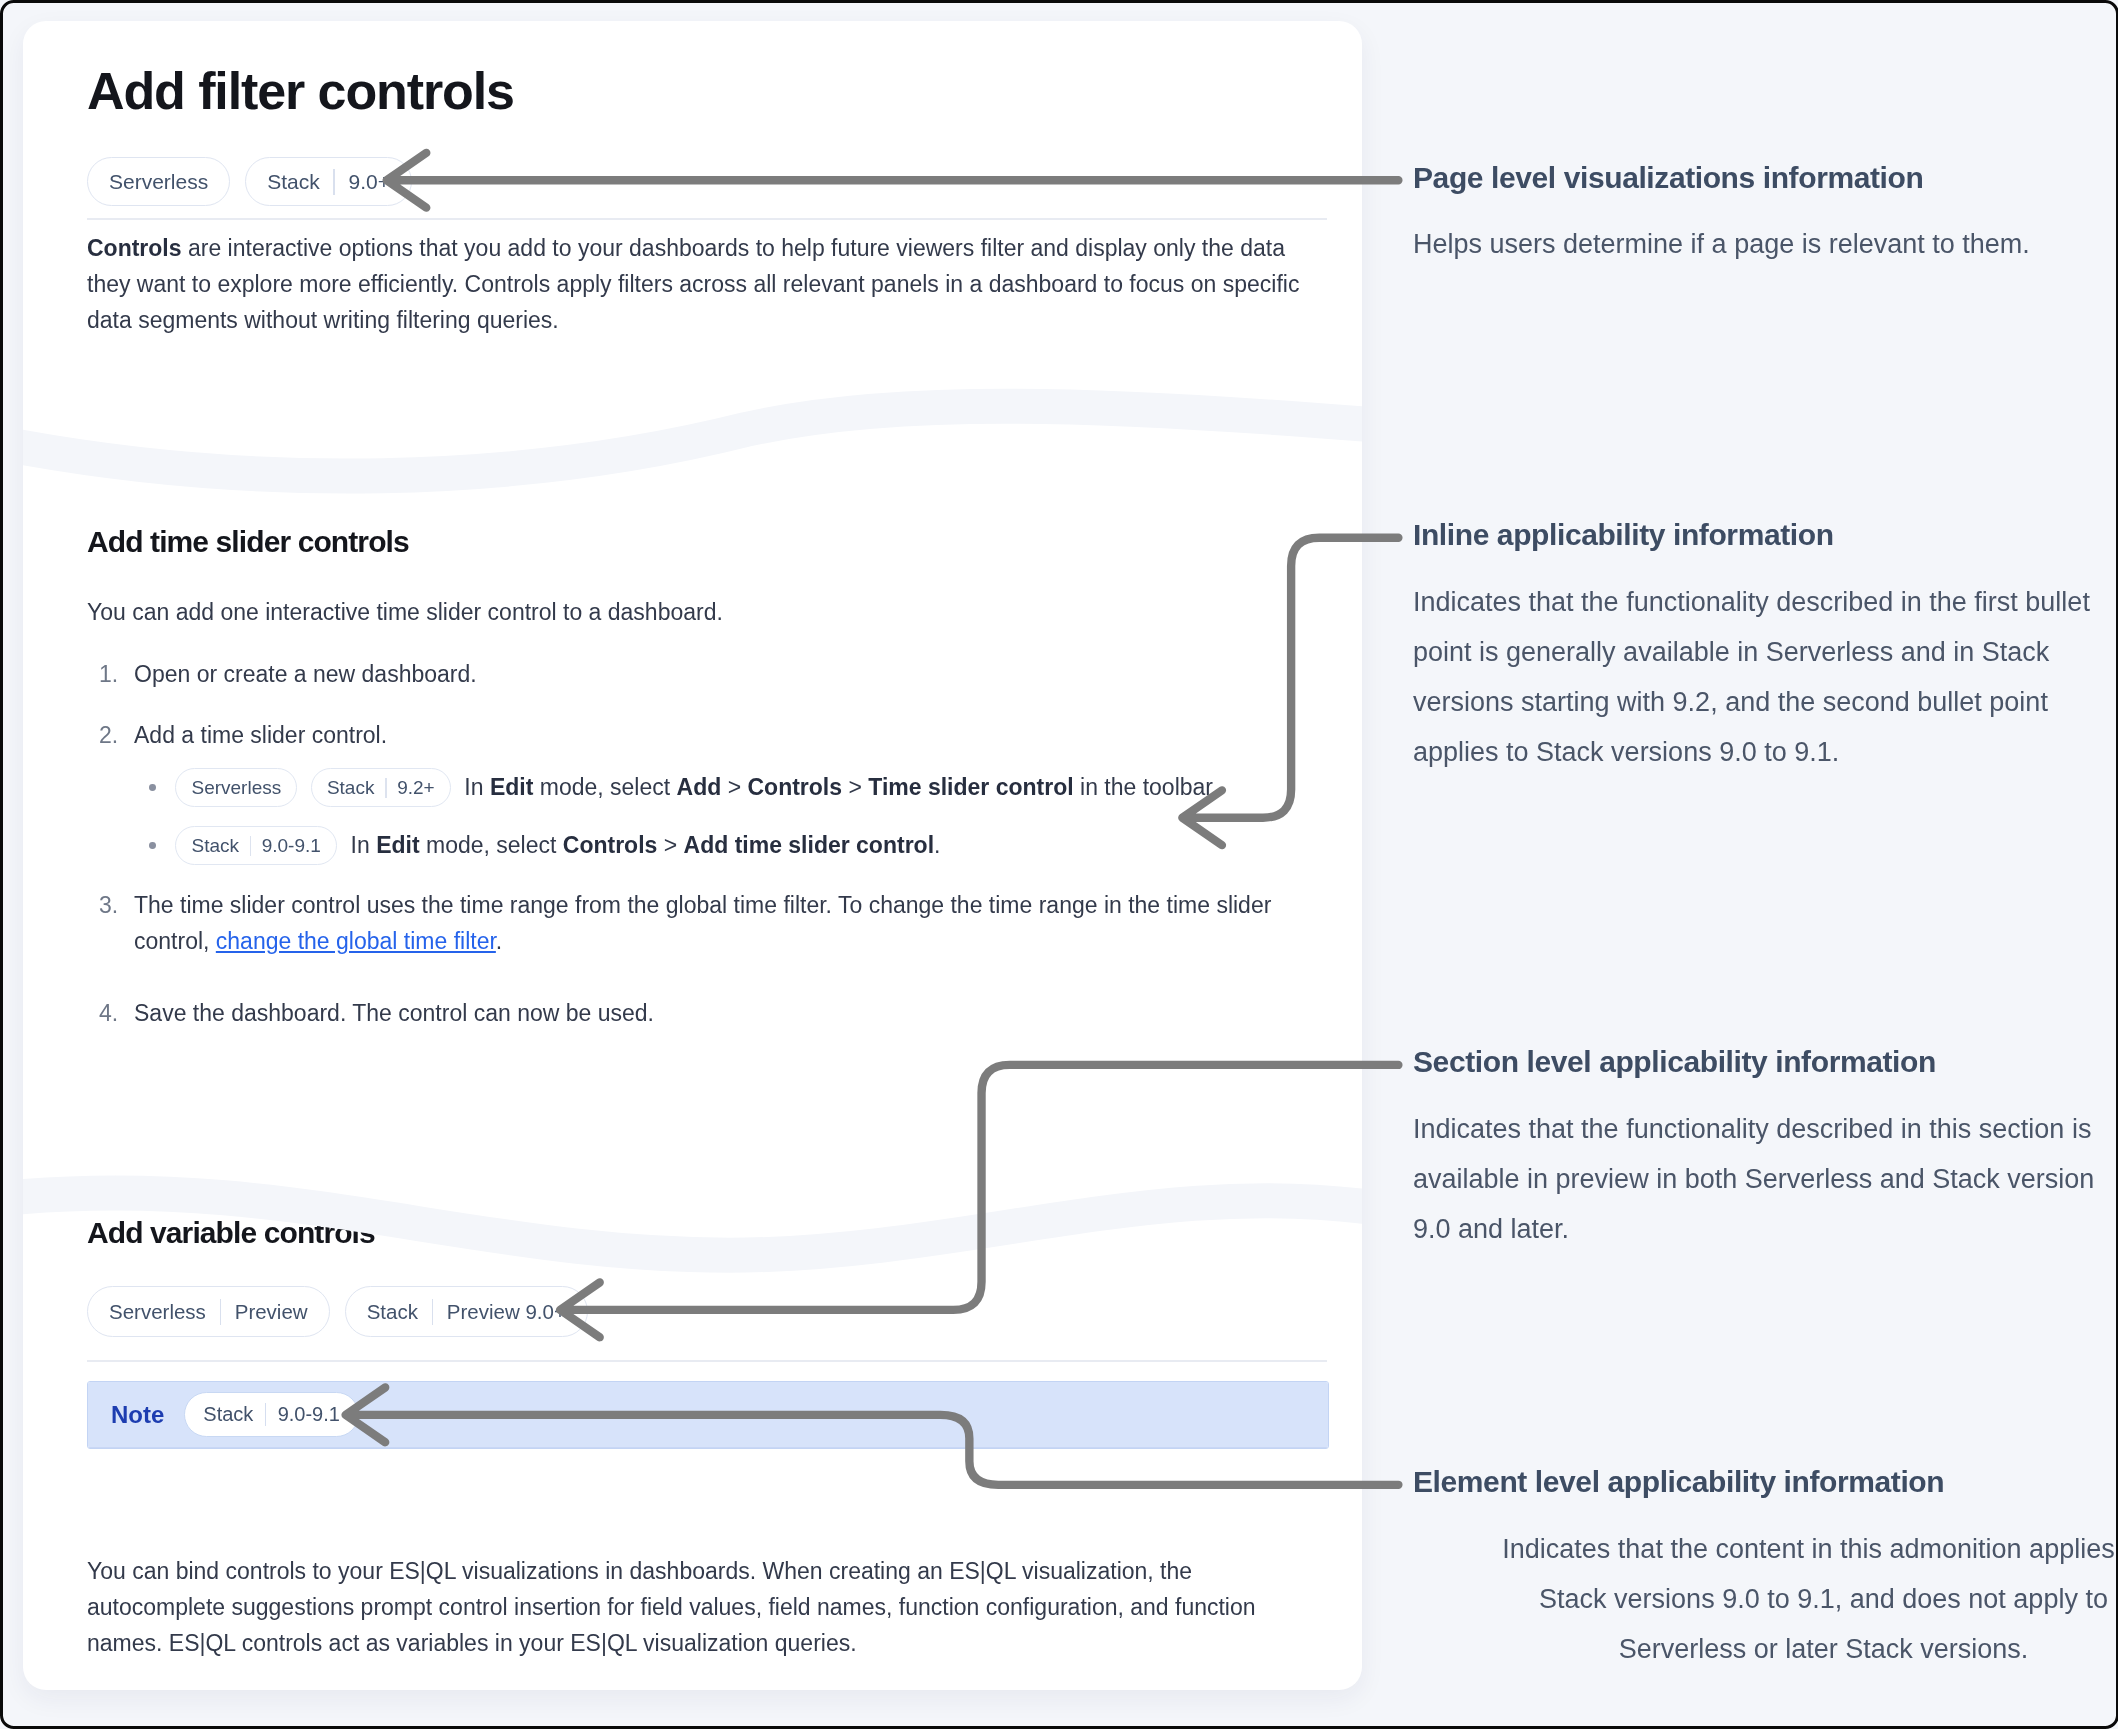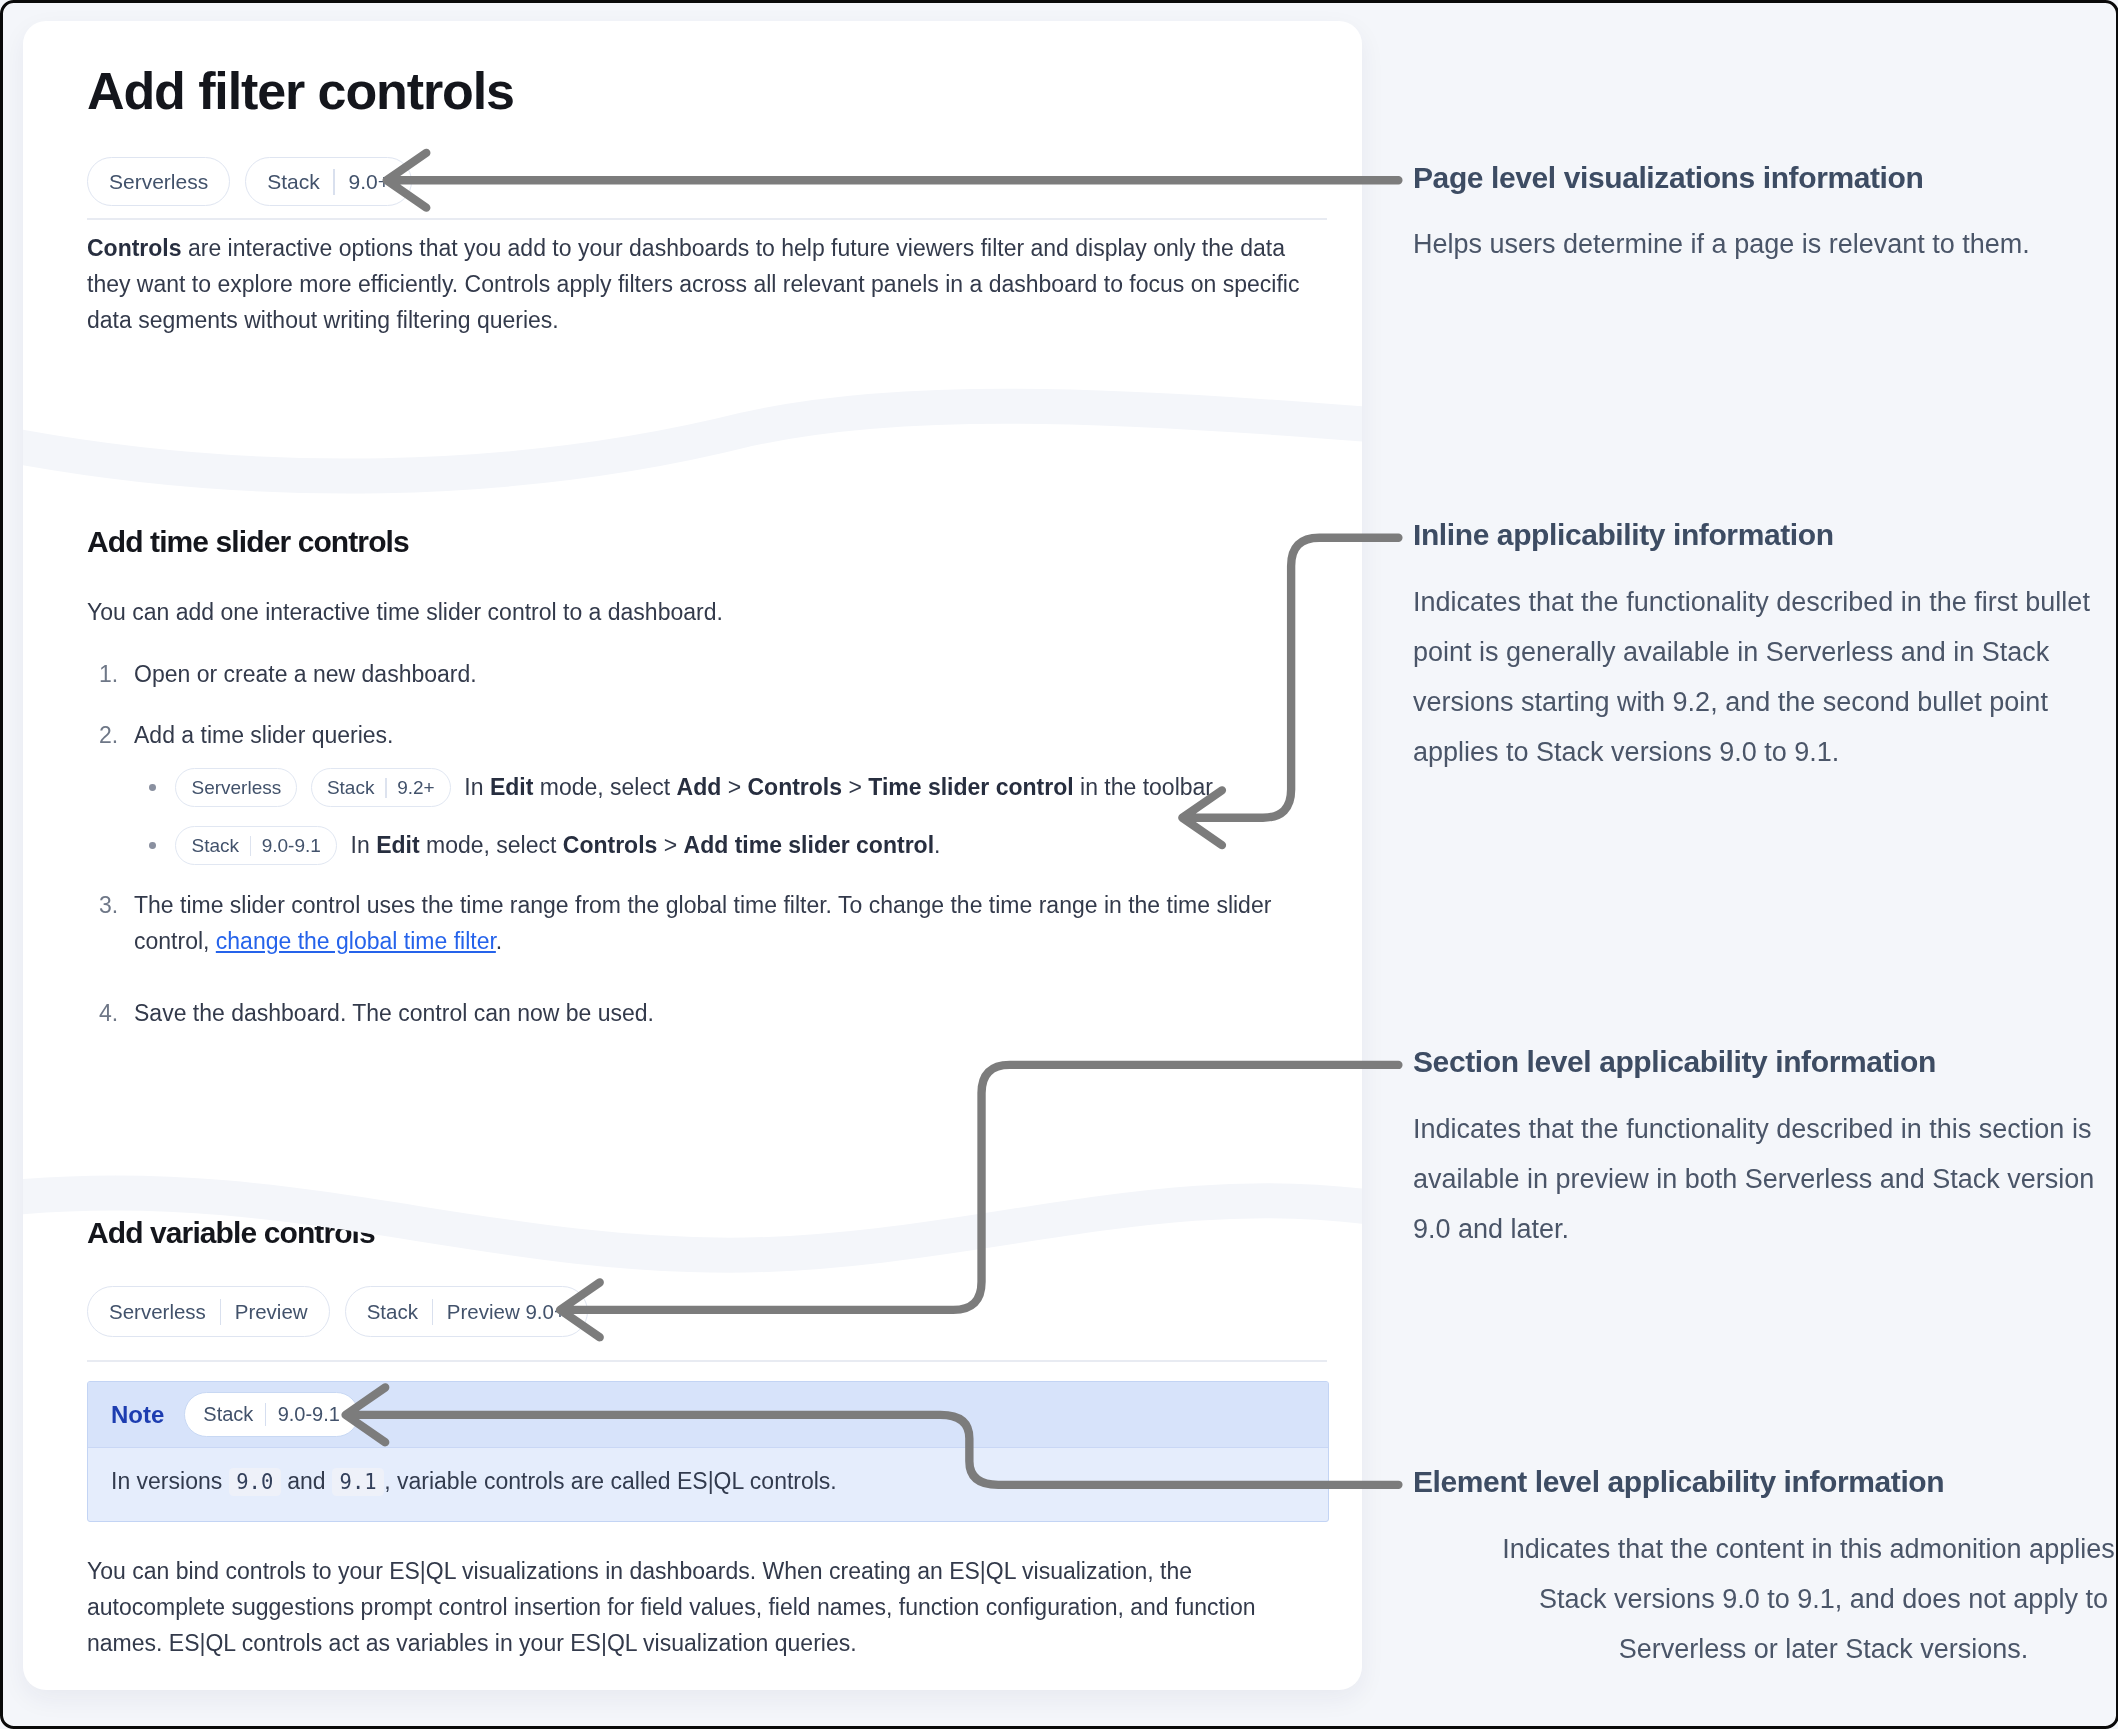--- a/index.html
+++ b/index.html
@@ -90,21 +90,21 @@
 
 <div class="abs" style="left:87px;top:599px;font-size:23px;color:#333a4b;">You can add one interactive time slider control to a dashboard.</div>
 
 <div class="step abs" style="left:99px;top:656px;">
   <span class="num">1.</span>
   <span class="step-text">Open or create a new dashboard.</span>
 </div>
 
 <div class="step abs" style="left:99px;top:717px;">
   <span class="num">2.</span>
-  <span class="step-text">Add a time slider queries.</span>
+  <span class="step-text">Add a time slider control.</span>
 </div>
 
 <div class="bullet-row abs" style="left:149px;top:768px;">
   <span class="dot"></span>
   <span class="pill-sm">
     <span>Serverless</span>
   </span>
   <span class="pill-sm">
     <span>Stack</span>
     <span class="sep"></span>
@@ -152,21 +152,20 @@
 
 <div class="note abs" style="left:87px;top:1381px;">
   <div class="note-head">
     <span class="note-label">Note</span>
     <span class="note-pill">
       <span>Stack</span>
       <span class="sep"></span>
       <span>9.0-9.1</span>
     </span>
   </div>
-  <div class="note-body"><span>In versions </span><code class="chip">9.0</code><span> and </span><code class="chip">9.1</code><span>, variable controls are called ES|QL controls.</span></div>
 </div>
 
 <p class="body-text abs" style="left:87px;top:1553px;margin:0;">You can bind controls to your ES|QL visualizations in dashboards. When creating an ES|QL visualization, the autocomplete suggestions prompt control insertion for field values, field names, function configuration, and function names. ES|QL controls act as variables in your ES|QL visualization queries.</p>
 
 <div class="ann-title abs" style="left:1413px;top:161px;">Page level visualizations information</div>
 <div class="ann-body abs" style="left:1413px;top:219px;">Helps users determine if a page is relevant to them.</div>
 
 <div class="ann-title abs" style="left:1413px;top:518px;">Inline applicability information</div>
 <div class="ann-body abs" style="left:1413px;top:577px;">Indicates that the functionality described in the first bullet point is generally available in Serverless and in Stack versions starting with 9.2, and the second bullet point applies to Stack versions 9.0 to 9.1.</div>
 

